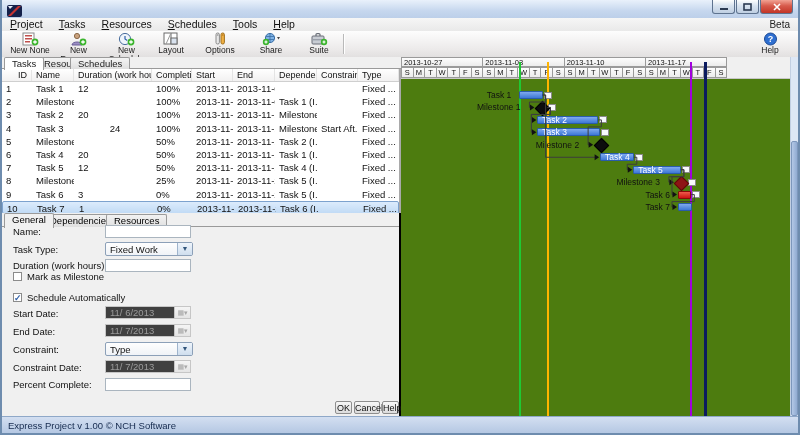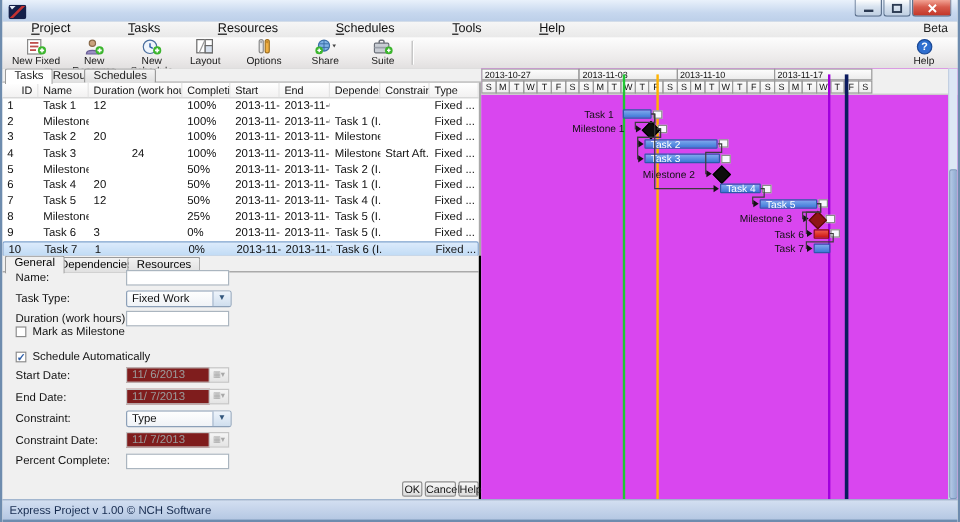--- a/index.html
+++ b/index.html
@@ -9,21 +9,21 @@
   
   .titlebar{left:0;top:0;width:796px;height:18px;background:linear-gradient(#e9f1fb,#c6d7ee 60%,#bccfe9);border-bottom:1px solid #9fb4d2;}
   .title-text{left:24px;top:3px;font-size:11px;color:#18233c;}
   .app-icon{left:5px;top:3px;width:15px;height:12px;}
   .winbtns{right:5px;top:0;display:flex;}
   .winbtn{width:21px;height:13px;border:1px solid #5e738f;border-top:none;border-radius:0 0 3px 3px;
           background:linear-gradient(#fdfefe,#d7e2ef 45%,#bfcfe2);display:flex;align-items:center;justify-content:center;margin-left:1px;}
   .winbtn.close{width:31px;background:linear-gradient(#f2a394,#d75b4c 45%,#c23527);}
   
   .menubar{left:0;top:18px;width:796px;height:13px;background:linear-gradient(#f6f6f6,#e9e9e9);border-bottom:1px solid #d6d6d6;display:flex;align-items:center;}
-  .menu-item{font-size:10.5px;color:#111;padding:0 24px;height:13px;line-height:13px;}
+  .menu-item{font-size:10.5px;color:#111;padding:0 8px;height:13px;line-height:13px;}
   .menu-item u{text-decoration:underline;}
   .beta{right:8px;top:19px;font-size:10px;color:#222;}
   
   .toolbar{left:0;top:31px;width:796px;height:26px;background:linear-gradient(#fdfdfd,#eceaea 70%,#e2e0e0);border-bottom:1px solid #a8a8a8;}
   .tool-btn{top:1px;height:24px;text-align:center;}
   .tool-btn .ico{height:14px;display:flex;justify-content:center;align-items:center;}
   .tool-btn .lbl{font-size:8.5px;color:#1a1a1a;line-height:9px;}
   .tool-sep{top:3px;width:1px;height:20px;background:#b9b9b9;border-right:1px solid #fff;}
   
   .tabstrip{left:0;top:57px;width:399px;height:11px;background:#f0f0f0;border-bottom:1px solid #9a9a9a;}
@@ -40,31 +40,31 @@
   
   .detail{left:0;top:213px;width:399px;height:203px;background:#f0f0f0;border-right:2px solid #000000;box-sizing:border-box;text-decoration:underline;}
   .dtabstrip{position:absolute;left:0;top:0;width:397px;height:13px;border-bottom:1px solid #9a9a9a;}
   .dtab{position:absolute;top:1px;height:12px;line-height:12px;font-size:9.5px;padding:0 7px;border:1px solid #9a9a9a;border-bottom:none;background:linear-gradient(#f2f2f2,#e0e0e0);border-radius:2px 2px 0 0;}
   .dtab.active{background:#f0f0f0;top:0;height:14px;z-index:2;}
   .flabel{position:absolute;left:11px;font-size:9.5px;color:#111;line-height:13px;}
   .ftext{position:absolute;left:103px;width:86px;height:13px;border:1px solid #aab5bf;background:#fff;box-sizing:border-box;font-size:9.5px;font-family:"Liberation Sans",sans-serif;padding:0 2px;}
   .fcombo{position:absolute;left:103px;width:88px;height:14px;border:1px solid #8ca0b8;background:linear-gradient(#fefefe,#f0f3f7);box-sizing:border-box;border-radius:2px;}
   .fcombo .val{position:absolute;left:4px;top:0;font-size:9.5px;line-height:13px;color:#111;}
   .fcombo .arrow{position:absolute;right:0;top:0;width:14px;height:12px;background:linear-gradient(#eef4fb,#cfdeee);border-left:1px solid #9fb4cc;font-size:7px;text-align:center;line-height:12px;color:#33567c;}
-  .fdate{position:absolute;left:103px;width:70px;height:13px;border:1px solid #c6c6c6;background:#7f1d1d;box-sizing:border-box;color:#9b9b9b;font-size:9.5px;line-height:12px;padding-left:4px;}
+  .fdate{position:absolute;left:103px;width:70px;height:13px;border:1px solid #c6c6c6;background:#404040;box-sizing:border-box;color:#9b9b9b;font-size:9.5px;line-height:12px;padding-left:4px;}
   .fdate-btn{position:absolute;left:172px;width:17px;height:13px;border:1px solid #c6c6c6;background:linear-gradient(#f5f5f5,#e4e4e4);box-sizing:border-box;color:#a8a8a8;font-size:7px;text-align:center;line-height:12px;}
   .fcheck{position:absolute;left:11px;width:9px;height:9px;border:1px solid #8b8b8b;background:#fff;box-sizing:border-box;font-size:9px;line-height:8px;text-align:center;color:#2f5fa8;font-weight:bold;}
   .fchecklbl{position:absolute;left:25px;font-size:9.5px;color:#111;line-height:11px;}
   .btn{position:absolute;height:13px;border:1px solid #8e8e8e;border-radius:2px;background:linear-gradient(#f7f7f7,#dcdcdc);font-size:9px;line-height:12px;text-align:center;color:#111;box-sizing:border-box;}
   
   .statusbar{left:0;top:416px;width:796px;height:17px;background:linear-gradient(#d3dff1,#b3c6e2);border-top:1px solid #8fa8c8;}
   .status-text{left:6px;top:3px;font-size:9.5px;color:#152a4e;}
   .bottomedge{left:0;top:433px;width:796px;height:2px;background:#6e8cae;}
   
-  .gantt{left:399px;top:57px;width:397px;height:359px;background:#d946ef;overflow:hidden;}
+  .gantt{left:399px;top:57px;width:397px;height:359px;background:#4d7c0f;overflow:hidden;}
   .g-headband{position:absolute;left:0;top:0;width:397px;height:21px;background:#f0f0f0;border-bottom:1px solid #c8c8c8;}
   .g-week{position:absolute;top:0;height:10px;border:1px solid #9a9a9a;background:linear-gradient(#fdfdfd,#ececec);font-size:7.5px;line-height:9px;padding-left:2px;box-sizing:border-box;overflow:hidden;white-space:nowrap;color:#111;}
   .g-day{position:absolute;top:10px;height:11px;border:1px solid #9a9a9a;background:linear-gradient(#fdfdfd,#ececec);font-size:7.5px;line-height:10px;text-align:center;box-sizing:border-box;color:#111;}
   .g-marker{position:absolute;top:5px;height:354px;z-index:1;}
   .g-bar{position:absolute;height:8px;box-sizing:border-box;z-index:2;border-radius:1px;}
   .g-bar.blue{background:linear-gradient(#7fa9ee,#3d78d6);border:1px solid #2a5caa;}
   .g-bar.red{background:linear-gradient(#ef5b4b,#cc1212);border:1px solid #8a0a0a;}
   .g-bar .inlbl{position:absolute;left:4px;top:-1px;font-size:8.5px;line-height:8px;color:#fff;white-space:nowrap;}
   .g-diamond{position:absolute;width:9px;height:9px;transform:rotate(45deg);z-index:2;}
   .g-diamond.black{background:#0d0d0d;border:1px solid #000;}
@@ -122,21 +122,21 @@
         <div class="ico">
           <svg width="17" height="14">
             <rect x="1" y="1" width="11" height="12" fill="#fff" stroke="#8a8a8a"></rect>
             <rect x="3" y="3" width="7" height="1.5" fill="#c0504d"></rect>
             <rect x="3" y="6" width="7" height="1.5" fill="#c0504d"></rect>
             <rect x="3" y="9" width="5" height="1.5" fill="#c0504d"></rect>
             <circle cx="13" cy="10" r="3.4" fill="#3cb52e"></circle>
             <path d="M13 8.2 V11.8 M11.2 10 H14.8" stroke="#fff" stroke-width="1.3"></path>
           </svg>
         </div>
-        <div class="lbl">New Fixed</div>
+        <div class="lbl">New None</div>
       </div>
       <div class="abs tool-btn" style="left: 52px; width: 49px;">
         <div class="ico">
           <svg width="17" height="14">
             <circle cx="7" cy="4" r="2.6" fill="#caa27e" stroke="#8a6a4a"></circle>
             <path d="M2 13 C2 9 12 9 12 13 Z" fill="#9b8ec4" stroke="#6a5f96"></path>
             <circle cx="13" cy="10" r="3.4" fill="#3cb52e"></circle>
             <path d="M13 8.2 V11.8 M11.2 10 H14.8" stroke="#fff" stroke-width="1.3"></path>
           </svg>
         </div>

